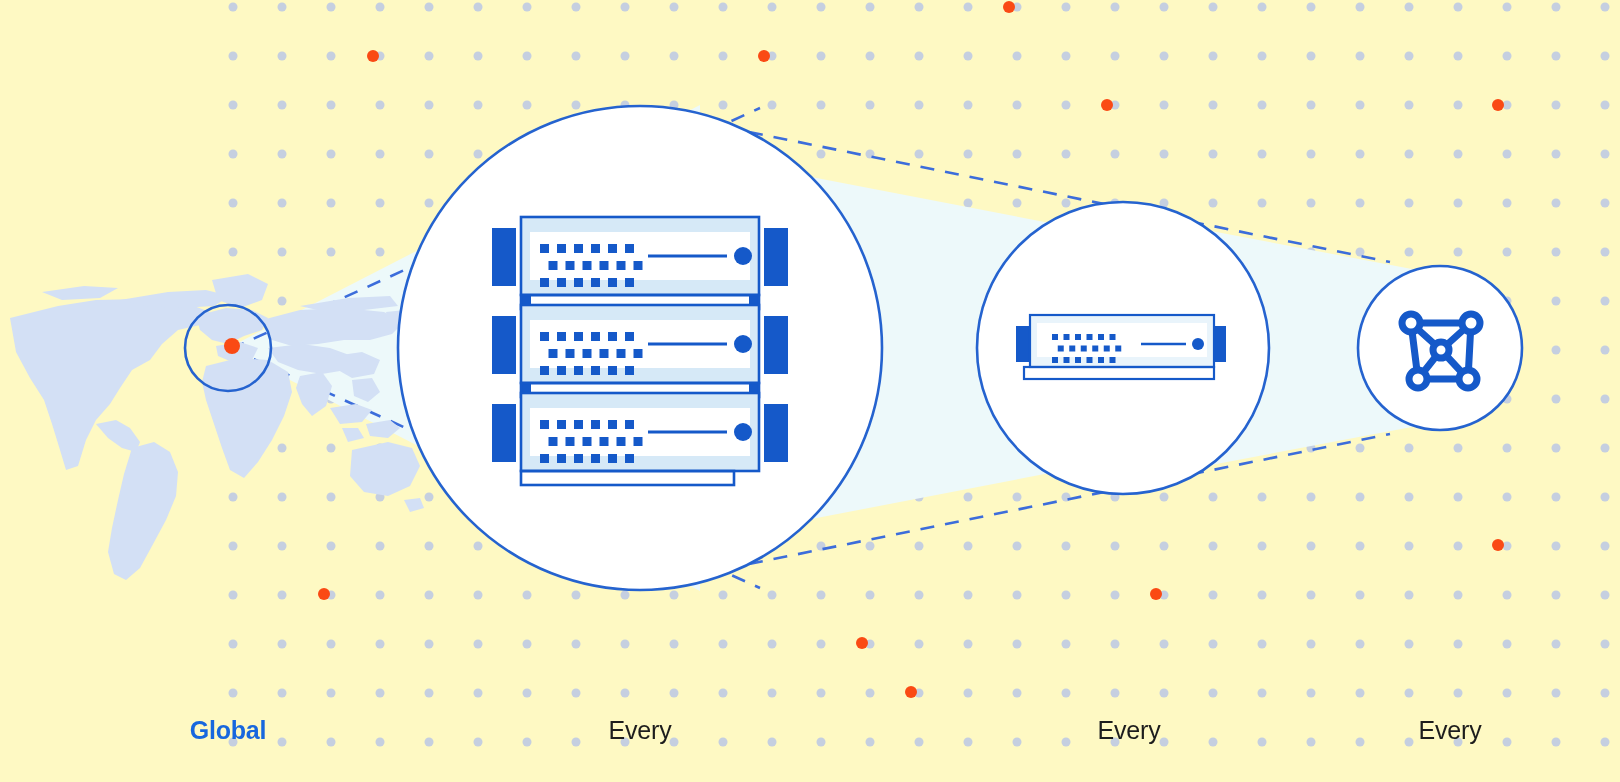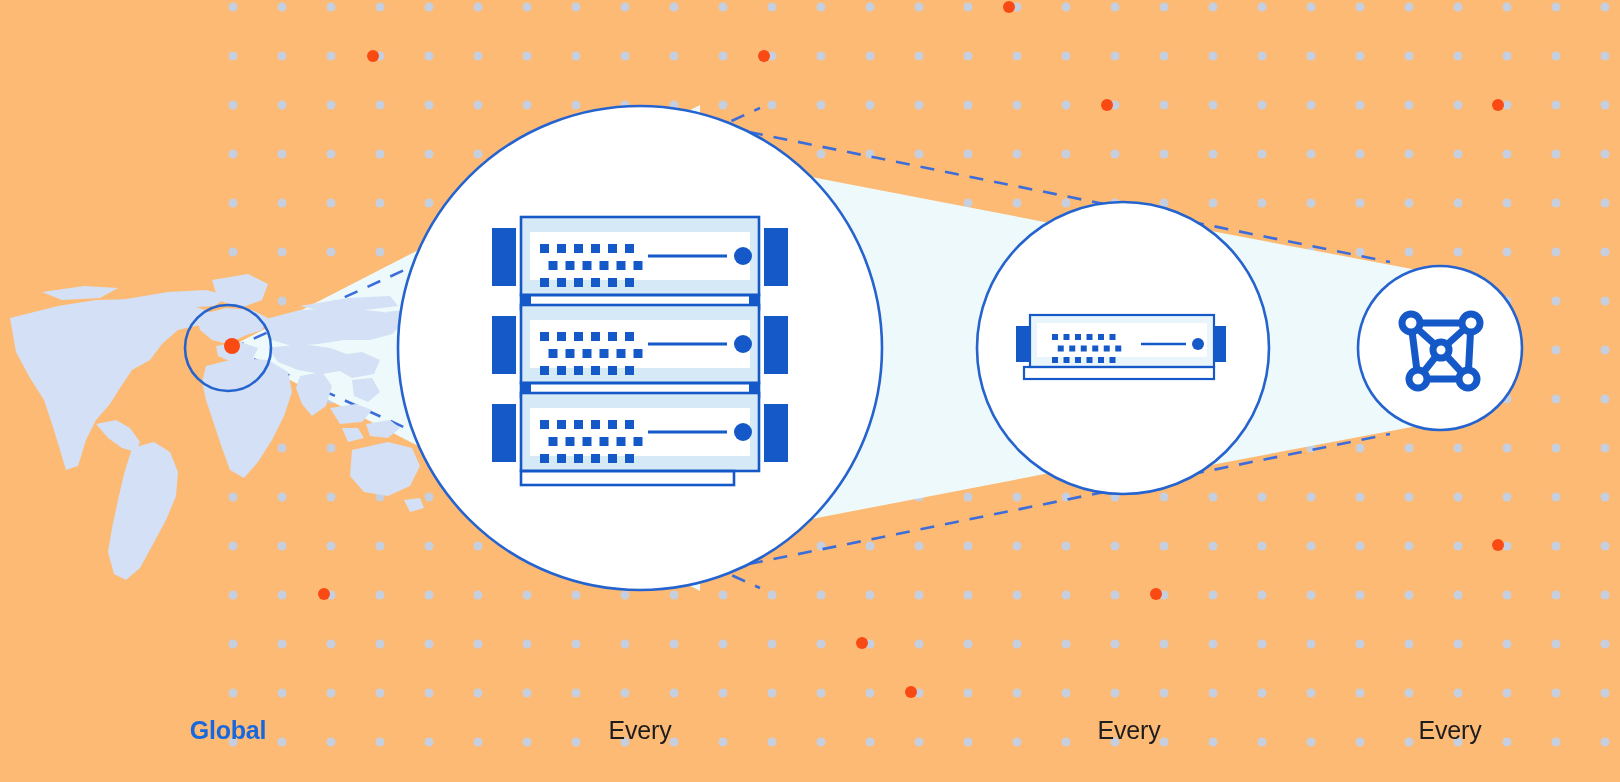--- a/index.html
+++ b/index.html
@@ -2,21 +2,21 @@
 <html><head>
 <meta charset="utf-8">
 <style>
   * { box-sizing: border-box; margin: 0; padding: 0; }
   html, body {
     width: 1620px; height: 782px;
     background: #ffffff;
     font-family: "Liberation Sans", sans-serif;
     overflow: hidden;
   }
-  #stage { position: relative; width: 1620px; height: 782px; background: #fdba74; }
+  #stage { position: relative; width: 1620px; height: 782px; background: #fef9c3; }
   #stage > svg, #stage > .layer { position: absolute; top: 0; left: 0; }
   .layer { width: 1620px; height: 782px; }
 
   
   .label {
     position: absolute;
     text-align: center;
     font-size: 25px;
     line-height: 1.0;
     font-weight: 400;

